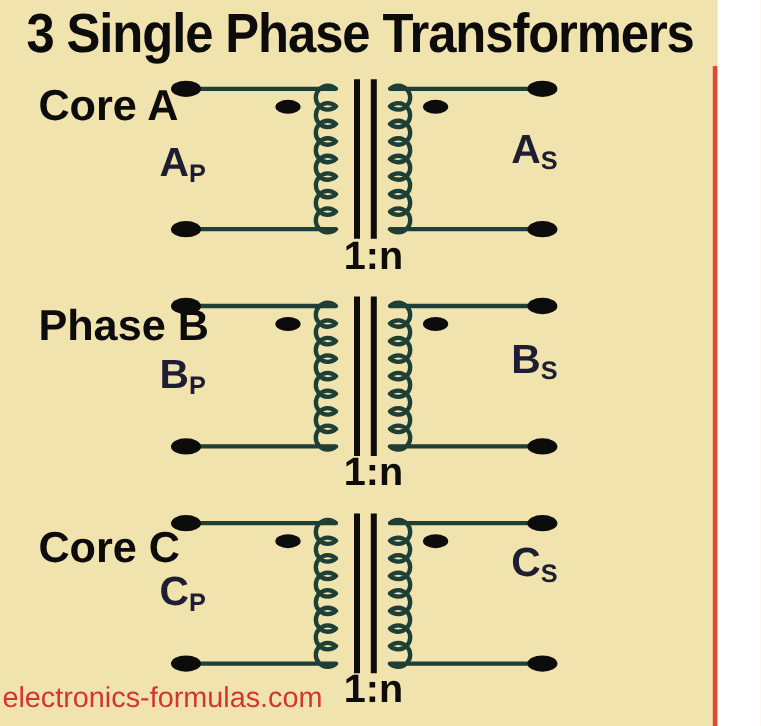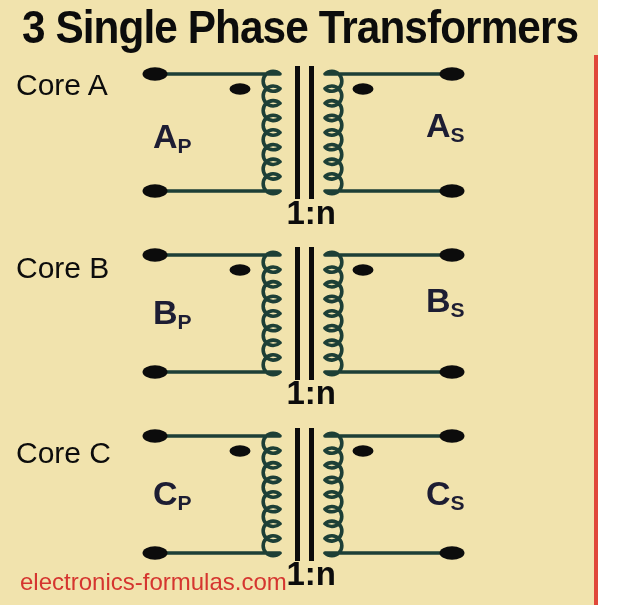--- a/index.html
+++ b/index.html
@@ -15,43 +15,43 @@
     font-size:46px;font-weight:800;line-height:1;
     letter-spacing:-1px;color:var(--ink,#0c0c0c);
     white-space:nowrap;
     transform:scaleX(0.92);transform-origin:0 0;
   }
   .tx-svg{position:absolute;left:130px;}
   .coil{fill:none;stroke:var(--wire,#1d3f36);stroke-width:3.6;stroke-linecap:round;stroke-linejoin:round;}
   .core-bar{stroke:var(--ink,#0c0c0c);stroke-width:5;}
   .dot{fill:var(--ink,#0c0c0c);}
   .core-label{
-    position:absolute;left:16px;
-    font-size:30px;font-weight:400;line-height:1;
+    position:absolute;left:32px;
+    font-size:36px;font-weight:700;line-height:1;
     color:var(--ink,#0c0c0c);white-space:nowrap;
   }
   .winding-label{
     position:absolute;
     font-size:34px;font-weight:700;line-height:1;
     color:var(--winding-label,#1d1d33);white-space:nowrap;
   }
   .winding-label .sub{
     font-size:0.62em;position:relative;top:0.24em;font-weight:700;
   }
-  .primary-label{left:153px;}
+  .primary-label{left:133px;}
   .secondary-label{left:426px;}
   .ratio-label{
     position:absolute;left:272px;width:64px;text-align:right;
     font-size:33px;font-weight:800;line-height:1;
     color:var(--ink,#0c0c0c);
   }
   .watermark{
     position:absolute;left:2px;top:570px;
     font-size:24px;font-weight:400;line-height:1;
-    color:var(--watermark,#d5352f);white-space:nowrap;margin-left:18px;
+    color:var(--watermark,#d5352f);white-space:nowrap;
   }
   .edge-stripe{
     position:absolute;right:0;top:55px;width:4px;height:550px;
     background:var(--edge-stripe,#e0483a);
   }
 </style>
 </head>
 <body>
 
 <div id="stage">
@@ -83,40 +83,40 @@
       <path class="coil" d="M 322 12 H 195 A 10 10 0 1 1 195 26.6 A 10 10 0 1 1 195 41.3 A 10 10 0 1 1 195 55.9 A 10 10 0 1 1 195 70.5 A 10 10 0 1 1 195 85.1 A 10 10 0 1 1 195 99.8 A 10 10 0 1 1 195 114.4 A 10 10 0 1 1 195 129 H 322"></path>
       <line class="core-bar" x1="167.5" y1="4" x2="167.5" y2="137"></line>
       <line class="core-bar" x1="181.5" y1="4" x2="181.5" y2="137"></line>
       <ellipse class="dot" cx="25" cy="12" rx="12.5" ry="6.8"></ellipse>
       <ellipse class="dot" cx="25" cy="129" rx="12.5" ry="6.8"></ellipse>
       <ellipse class="dot" cx="322" cy="12" rx="12.5" ry="6.8"></ellipse>
       <ellipse class="dot" cx="322" cy="129" rx="12.5" ry="6.8"></ellipse>
       <ellipse class="dot" cx="110" cy="27" rx="10.5" ry="5.8"></ellipse>
       <ellipse class="dot" cx="233" cy="27" rx="10.5" ry="5.8"></ellipse>
     </svg>
-    <div class="core-label" style="top:253px">Core B</div>
+    <div class="core-label" style="top:253px">Phase B</div>
     <div class="winding-label primary-label" style="top:295px"><span>B</span><span class="sub">P</span></div>
     <div class="winding-label secondary-label" style="top:283px"><span>B</span><span class="sub">S</span></div>
     <div class="ratio-label" style="top:376px">1:n</div>
   </div>
 
   <div>
     <svg class="tx-svg" style="top:424px" width="350" height="141" viewBox="0 0 350 141">
       <path class="coil" d="M 25 12 H 150 A 10 10 0 1 0 150 26.6 A 10 10 0 1 0 150 41.3 A 10 10 0 1 0 150 55.9 A 10 10 0 1 0 150 70.5 A 10 10 0 1 0 150 85.1 A 10 10 0 1 0 150 99.8 A 10 10 0 1 0 150 114.4 A 10 10 0 1 0 150 129 H 25"></path>
       <path class="coil" d="M 322 12 H 195 A 10 10 0 1 1 195 26.6 A 10 10 0 1 1 195 41.3 A 10 10 0 1 1 195 55.9 A 10 10 0 1 1 195 70.5 A 10 10 0 1 1 195 85.1 A 10 10 0 1 1 195 99.8 A 10 10 0 1 1 195 114.4 A 10 10 0 1 1 195 129 H 322"></path>
       <line class="core-bar" x1="167.5" y1="4" x2="167.5" y2="137"></line>
       <line class="core-bar" x1="181.5" y1="4" x2="181.5" y2="137"></line>
       <ellipse class="dot" cx="25" cy="12" rx="12.5" ry="6.8"></ellipse>
       <ellipse class="dot" cx="25" cy="129" rx="12.5" ry="6.8"></ellipse>
       <ellipse class="dot" cx="322" cy="12" rx="12.5" ry="6.8"></ellipse>
       <ellipse class="dot" cx="322" cy="129" rx="12.5" ry="6.8"></ellipse>
       <ellipse class="dot" cx="110" cy="27" rx="10.5" ry="5.8"></ellipse>
       <ellipse class="dot" cx="233" cy="27" rx="10.5" ry="5.8"></ellipse>
     </svg>
     <div class="core-label" style="top:438px">Core C</div>
     <div class="winding-label primary-label" style="top:476px"><span>C</span><span class="sub">P</span></div>
-    <div class="winding-label secondary-label" style="top:476px"><span>C</span><span class="sub">S</span></div>
+    <div class="winding-label secondary-label" style="top:452px"><span>C</span><span class="sub">S</span></div>
     <div class="ratio-label" style="top:557px">1:n</div>
   </div>
 
   <div class="watermark">electronics-formulas.com</div>
   <div class="edge-stripe"></div>
 </div>
 
 </body></html>

